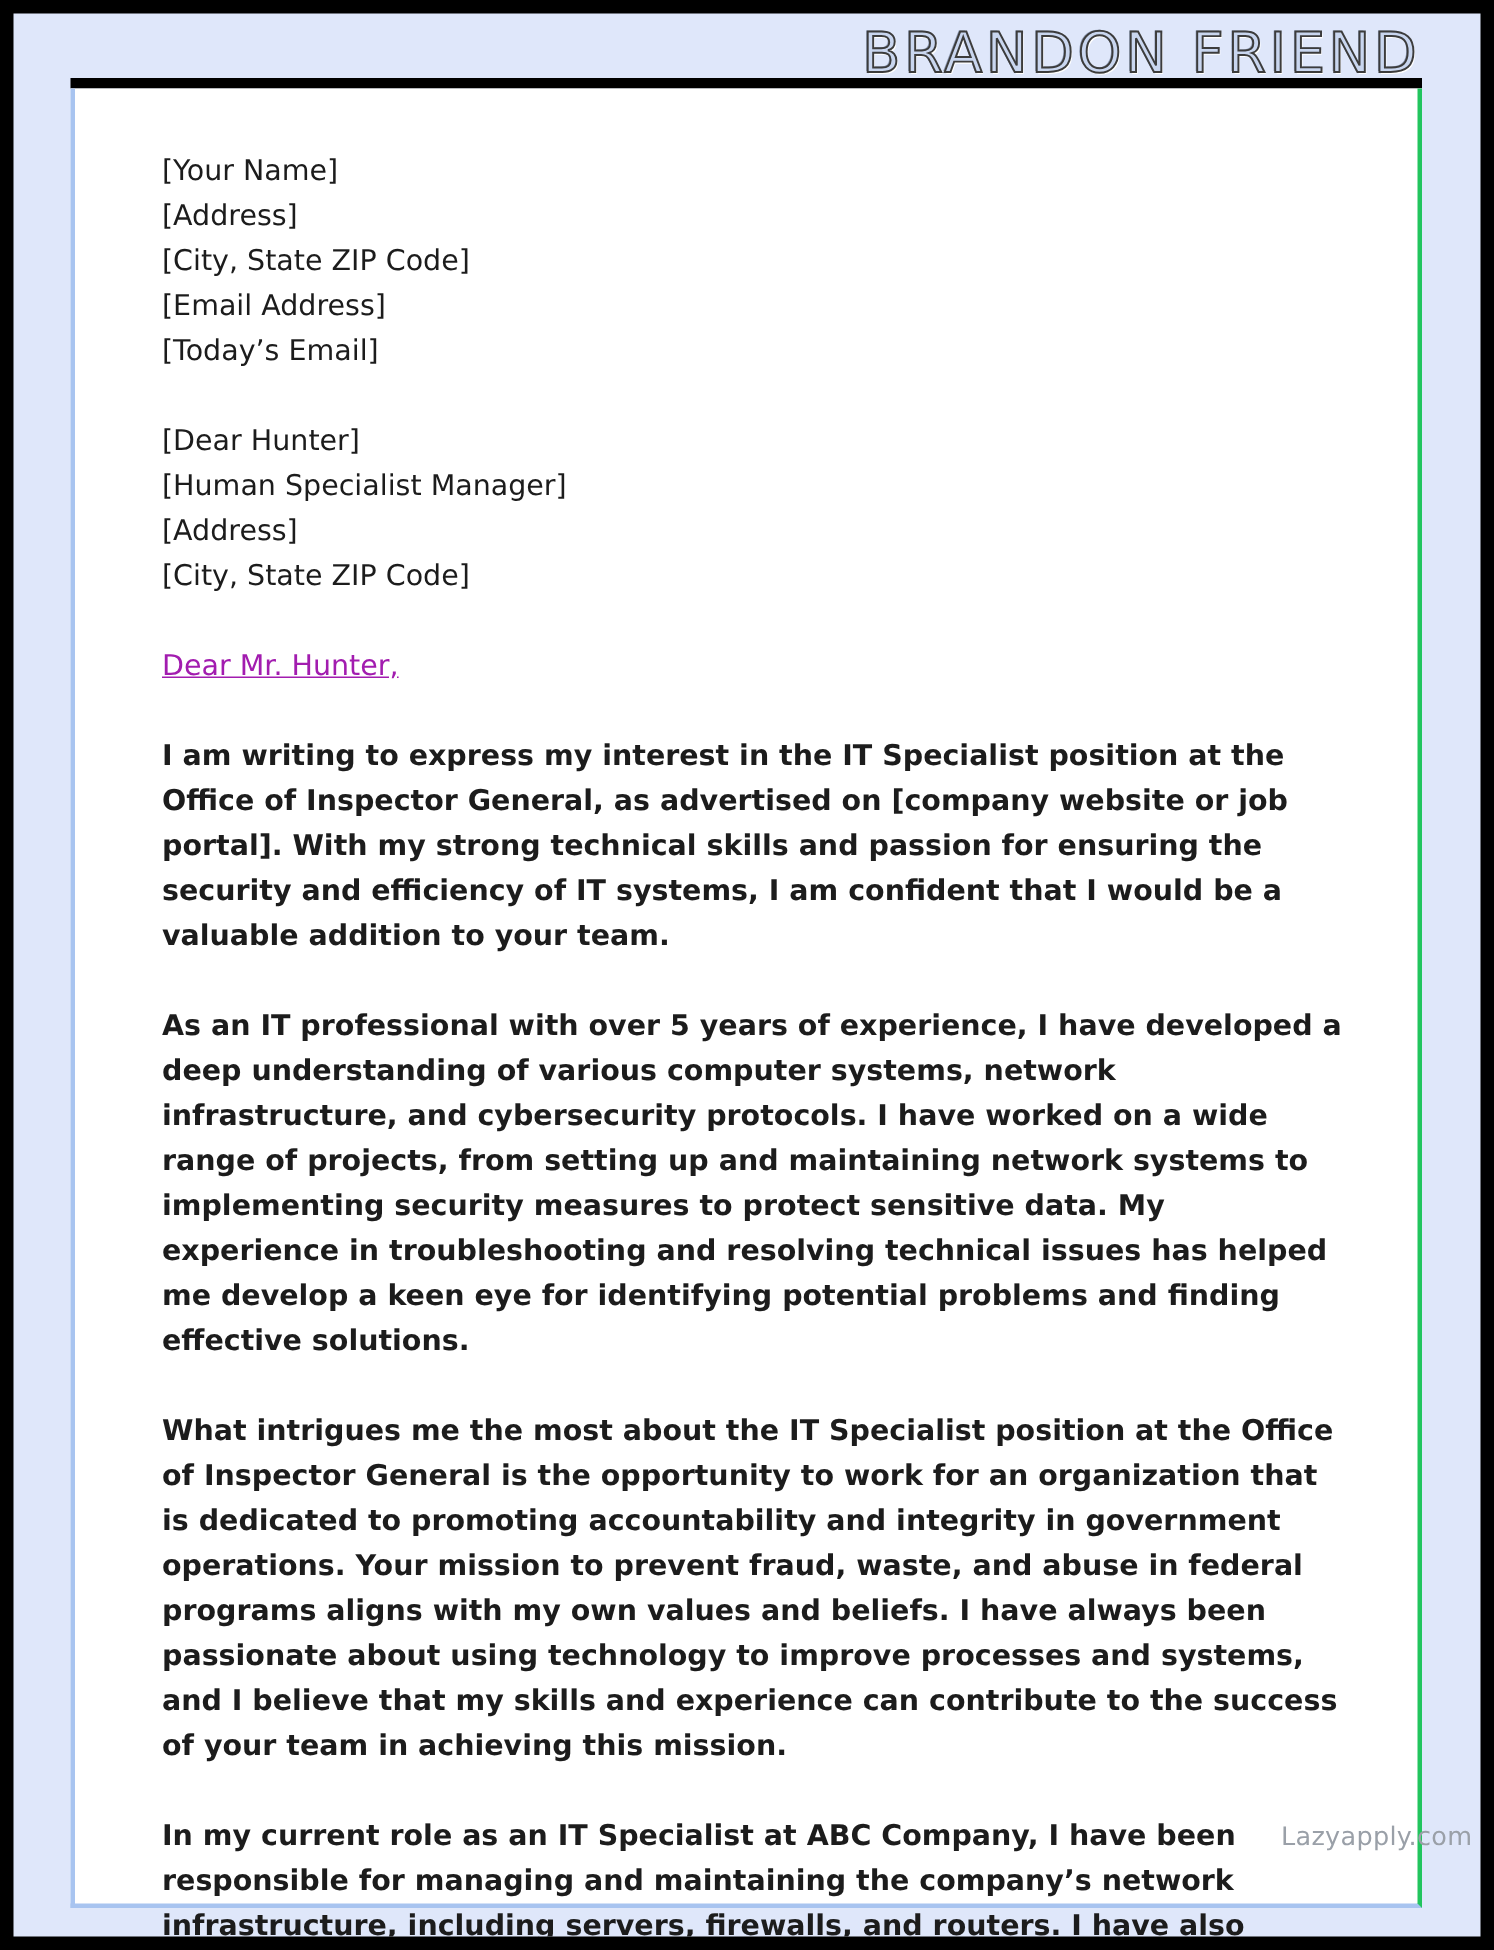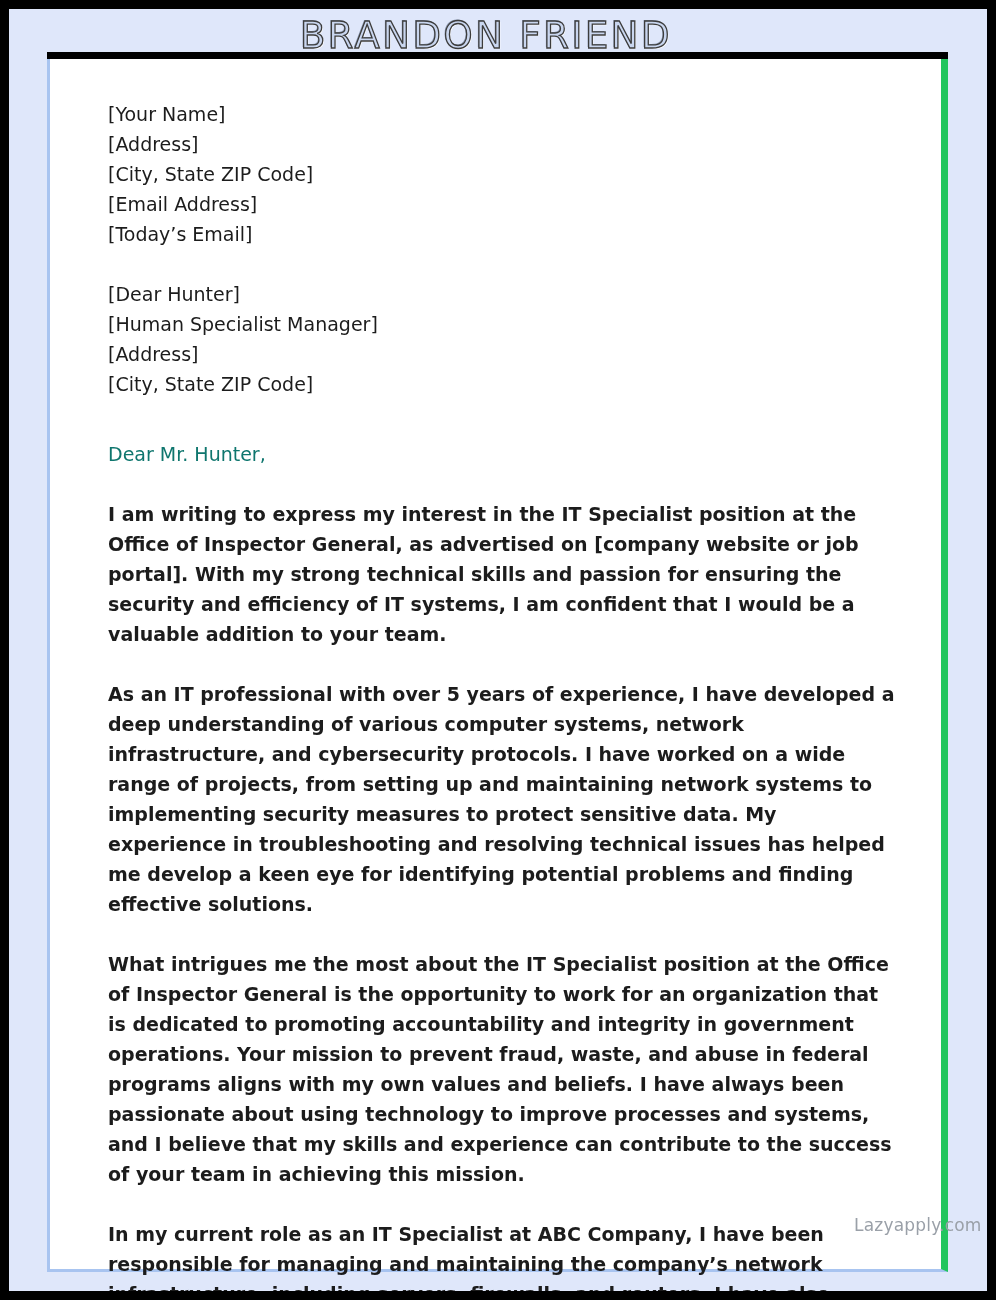--- a/index.html
+++ b/index.html
@@ -29,22 +29,22 @@
 
   
   .letterhead {
     position: absolute;
     left: 0;
     top: 0;
     width: 978px;
     height: 52px;
     display: flex;
     align-items: center;
-    justify-content: center;
-    padding-right: 24px;
+    justify-content: flex-end;
+    padding-right: 40px;
   }
   .letterhead-name {
     font-family: "DejaVu Sans", "Liberation Sans", sans-serif;
     font-size: 37px;
     font-weight: 400;
     letter-spacing: 2.5px;
     line-height: 1;
     color: #c9d6ef;
     -webkit-text-stroke: 1.3px #3c3c3c;
     text-shadow:
@@ -66,21 +66,21 @@
 
   
   .letter-sheet {
     position: absolute;
     left: 38px;
     top: 50px;
     width: 901px;
     height: 1213px;
     background: #ffffff;
     border-left: 3px solid #a8c4f0;
-    border-right: 7px solid #22c55e;
+    border-right: 3px solid #22c55e;
     border-bottom: 3px solid #a8c4f0;
     overflow: visible;
   }
 
   .letter-body {
     position: absolute;
     left: 0;
     top: 0;
     width: 901px;
     padding: 40px 52px 0 58px;
@@ -91,22 +91,23 @@
     line-height: 30px;
     color: #1c1c1c;
   }
   .addr-line { white-space: nowrap; }
 
   .block-gap { height: 30px; }
 
   .salutation {
     font-size: 19px;
     line-height: 30px;
-    color: #0f766e;
-    margin-top: 40px;
+    color: #a21caf;
+    margin-top: 30px;
+    text-decoration: underline;
   }
 
   .para {
     font-size: 19px;
     line-height: 30px;
     color: #1c1c1c;
     margin-top: 30px;
     text-align: left;
     font-weight: bold;
   }

